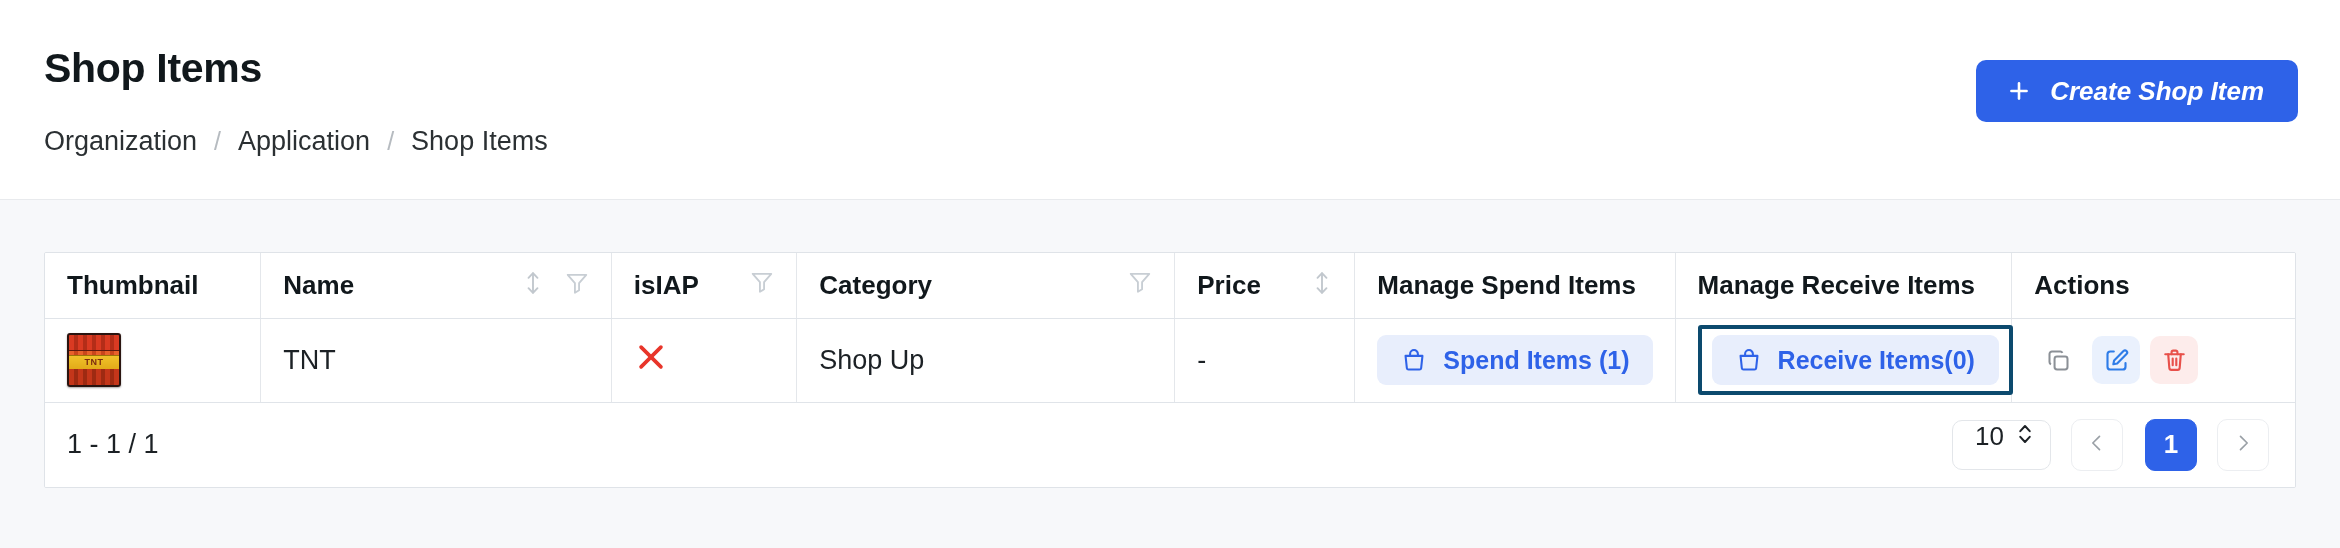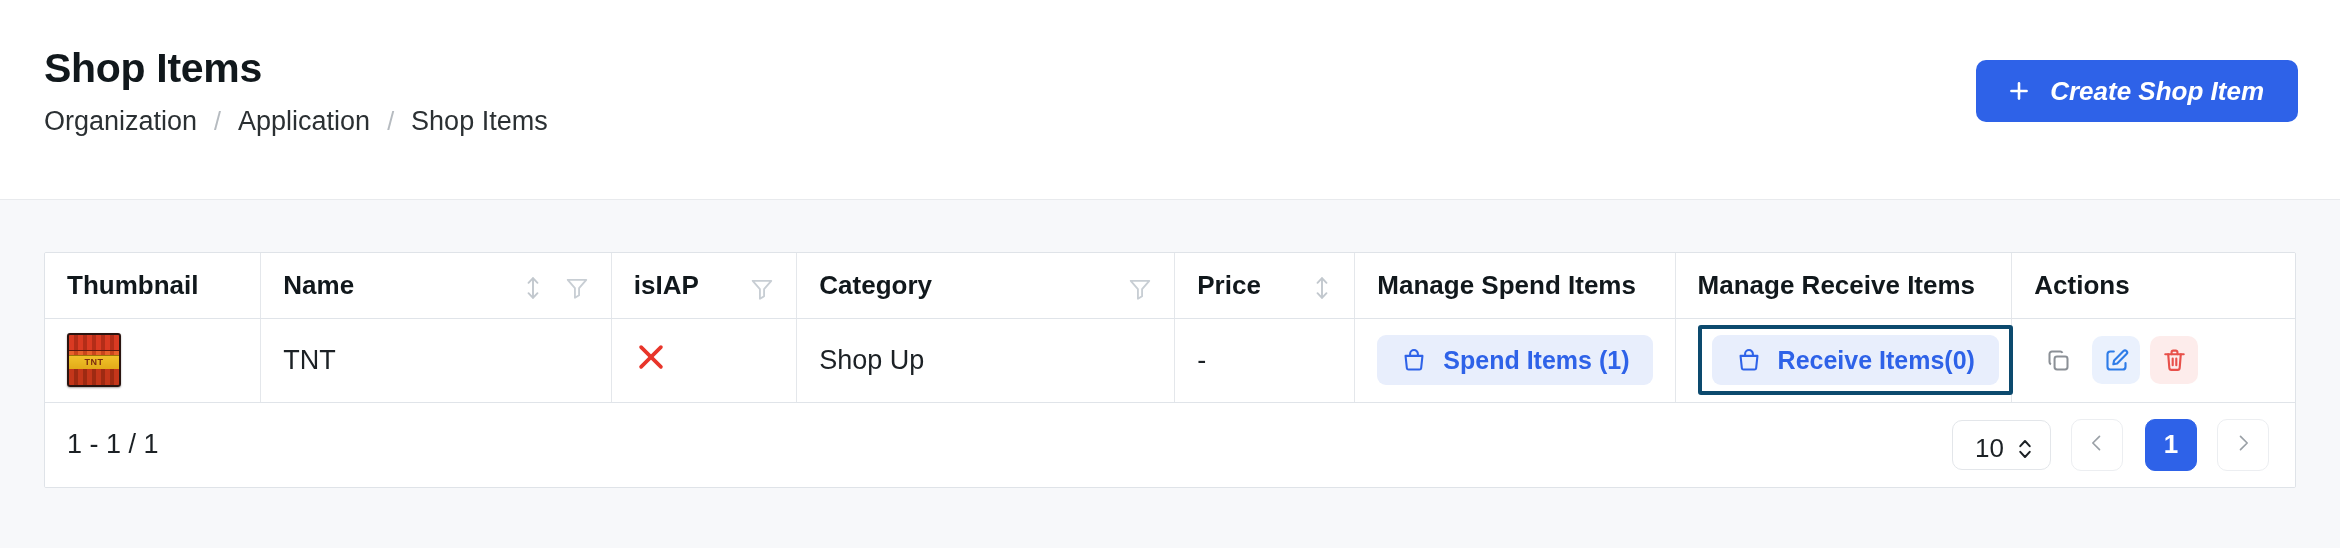--- a/index.html
+++ b/index.html
@@ -23,21 +23,21 @@
     position: absolute;
     left: 44px; top: 48px;
     font-size: 41px;
     font-weight: 700;
     color: #11181c;
     letter-spacing: -0.3px;
     line-height: 1;
   }
   .breadcrumb {
     position: absolute;
-    left: 44px; top: 108px;
+    left: 44px; top: 128px;
     display: flex; align-items: center;
     font-size: 27px;
     color: #2b3033;
     line-height: 1;
   }
   .crumb { color: #2b3033; }
   .crumb-sep {
     color: #b6bbc0;
     margin: 0 17px;
     font-size: 25px;
@@ -93,21 +93,21 @@
     vertical-align: middle;
   }
   table.grid th:last-child, table.grid td:last-child { border-right: none; }
   table.grid thead th {
     height: 65px;
     font-size: 26px;
     font-weight: 700;
     color: #11181c;
     background: #ffffff;
   }
-  .th-inner { display:flex; align-items:flex-end; width:100%; }
+  .th-inner { display:flex; align-items:flex-start; width:100%; }
   .th-label { white-space: nowrap; }
   .th-icons { margin-left:auto; display:flex; align-items:center; gap: 22px; }
   .sort-icon, .filter-icon { display:inline-flex; align-items:center; justify-content:center; cursor:pointer; }
   .sort-icon svg, .filter-icon svg { display:block; }
 
   table.grid tbody td {
     height: 84px;
     font-size: 27px;
     color: #1c2125;
     font-weight: 400;
@@ -200,23 +200,23 @@
   .pager {
     display:flex; align-items:center;
     height: 84px;
     padding: 0 24px 0 22px;
     background:#ffffff;
   }
   .range-text { font-size: 27px; color:#1c2125; }
   .pager-right { margin-left:auto; display:flex; align-items:center; gap: 20px; }
   .rpp-label { font-size: 27px; color:#1c2125; }
   .rpp-select {
-    display:inline-flex; align-items:center; gap: 12px;
+    display:inline-flex; gap: 12px;
     border:1px solid #e3e6ea; border-radius: 10px;
-    height: 50px; padding: 8px 16px 0 22px;
+    height: 50px; padding: 0 16px 0 22px;
     font-size: 26px; color:#1c2125; background:#fff; cursor:pointer;
   }
   .rpp-select .chev { display:inline-flex; flex-direction:column; gap:3px; }
   .pg-btn {
     width: 52px; height: 52px;
     display:inline-flex; align-items:center; justify-content:center;
     border:1px solid #eceef1; border-radius: 10px;
     background:#ffffff; color:#8b9096; font-size: 26px;
     cursor:pointer; font-family:"Liberation Sans", sans-serif;
   }

